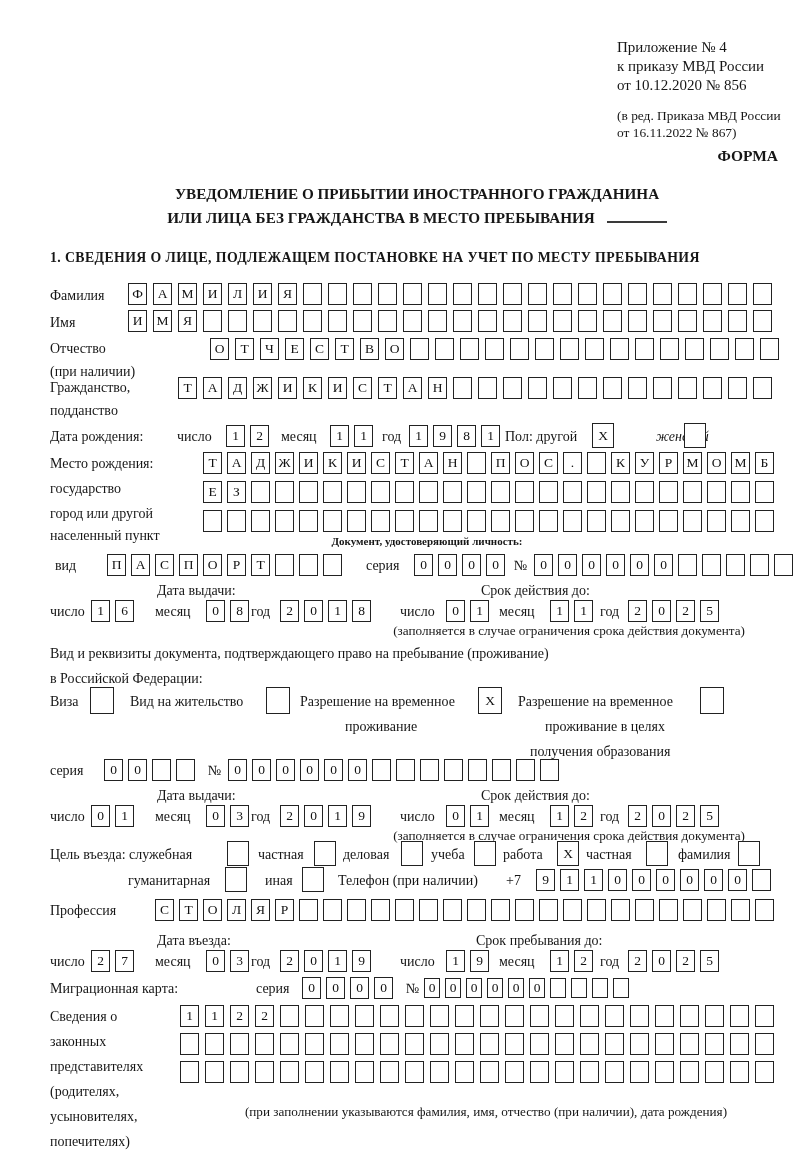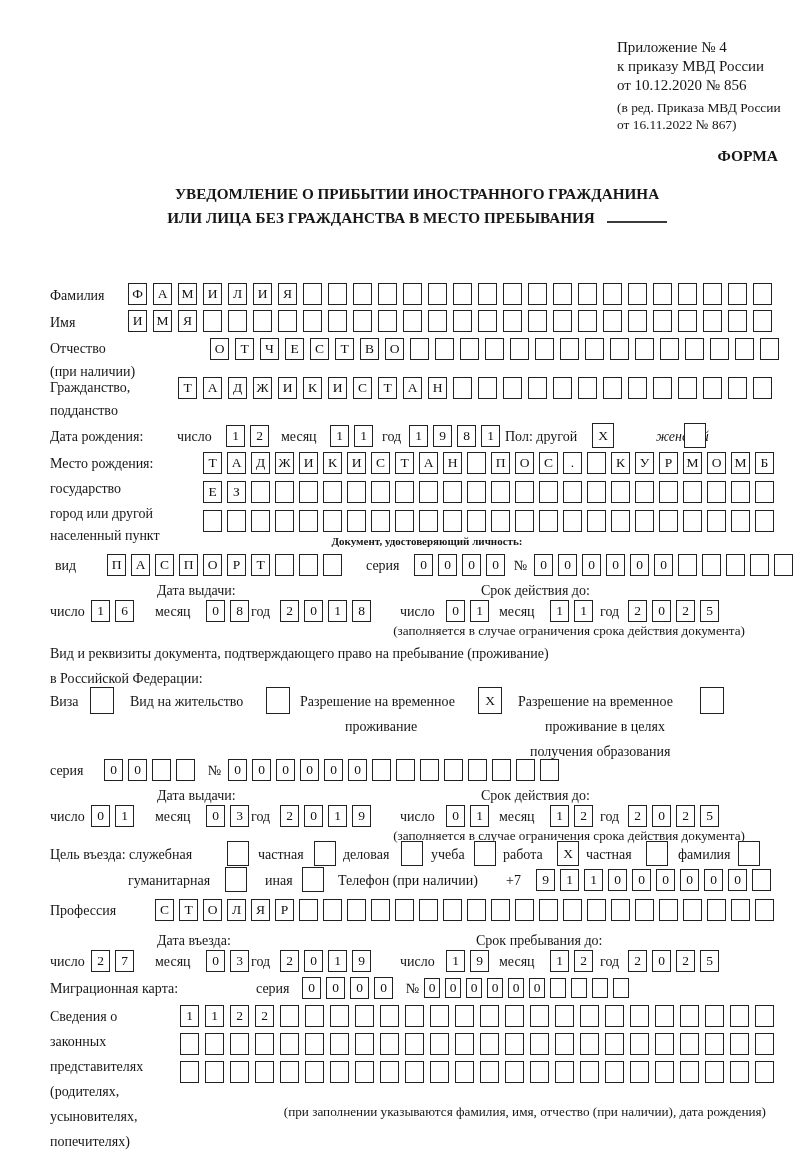--- a/index.html
+++ b/index.html
@@ -15,41 +15,42 @@
   .g6{gap:6px;}
   .cells .cell{width:19px;height:22px;border:1.7px solid #222;box-sizing:border-box;
         display:flex;align-items:center;justify-content:center;
         font-size:13.5px;font-family:"Liberation Serif","DejaVu Serif",serif;color:#111;background:#fff;flex:0 0 auto;}
   .chkbox .cell{width:22px;height:25px;}
   .bigchk .cell{width:24px;height:27px;}
   .smallc .cell{width:16px;height:20px;}
   .blank-line{display:inline-block;width:60px;height:14px;border-bottom:2.2px solid #3a3a3a;margin-left:12px;}
   .annex div{font-size:15px;line-height:1.26;}
   .annex .amend div{font-size:13.4px;line-height:1.3;}
-  .annex .amend{margin-top:4px;}
+  .annex .amend{margin-top:12px;}
 </style>
 </head>
 <body>
 
 <div class="page">
 
   <div class="abs annex" style="left:617px;top:38px;">
     <div>Приложение № 4</div>
     <div>к приказу МВД России</div>
     <div>от 10.12.2020 № 856</div>
     <div class="amend">
       <div>(в ред. Приказа МВД России</div>
       <div>от 16.11.2022 № 867)</div>
     </div>
   </div>
   <div class="abs b rgt" style="left:600px;top:147px;width:178px;font-size:15.5px;">ФОРМА</div>
 
   <div class="abs b ctr" style="left:50px;top:185px;width:734px;font-size:15.2px;">УВЕДОМЛЕНИЕ О ПРИБЫТИИ ИНОСТРАННОГО ГРАЖДАНИНА</div>
   <div class="abs b ctr" style="left:50px;top:207px;width:734px;font-size:15.2px;"><span>ИЛИ ЛИЦА БЕЗ ГРАЖДАНСТВА В МЕСТО ПРЕБЫВАНИЯ</span><span class="blank-line"></span></div>
 
+  <div class="abs b" style="left:50px;top:250px;font-size:13.8px;letter-spacing:0.4px;">1. СВЕДЕНИЯ О ЛИЦЕ, ПОДЛЕЖАЩЕМ ПОСТАНОВКЕ НА УЧЕТ ПО МЕСТУ ПРЕБЫВАНИЯ</div>
 
   <div class="abs lbl" style="left:50px;top:288px;">Фамилия</div>
   <div class="abs cells g6" style="left:128px;top:283px;">
       <span class="cell">Ф</span>
       <span class="cell">А</span>
       <span class="cell">М</span>
       <span class="cell">И</span>
       <span class="cell">Л</span>
       <span class="cell">И</span>
       <span class="cell">Я</span>
@@ -649,15 +650,15 @@
       <span class="cell"></span>
       <span class="cell"></span>
       <span class="cell"></span>
       <span class="cell"></span>
       <span class="cell"></span>
       <span class="cell"></span>
       <span class="cell"></span>
       <span class="cell"></span>
       <span class="cell"></span>
     </div>
-  <div class="abs sm ctr" style="left:186px;top:1104px;width:580px;text-align:right;">(при заполнении указываются фамилия, имя, отчество (при наличии), дата рождения)</div>
+  <div class="abs sm ctr" style="left:196px;top:1104px;width:580px;">(при заполнении указываются фамилия, имя, отчество (при наличии), дата рождения)</div>
 
 </div>
 
 </body></html>

